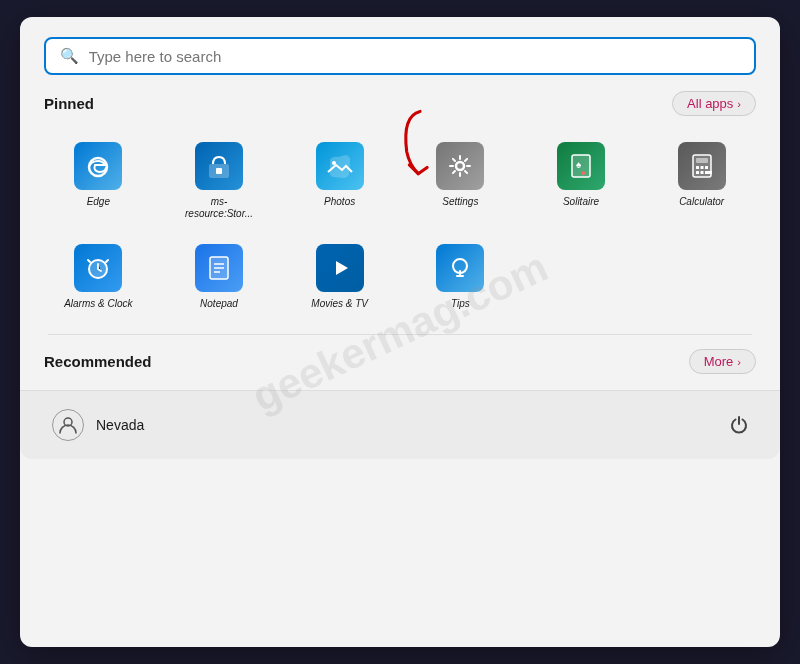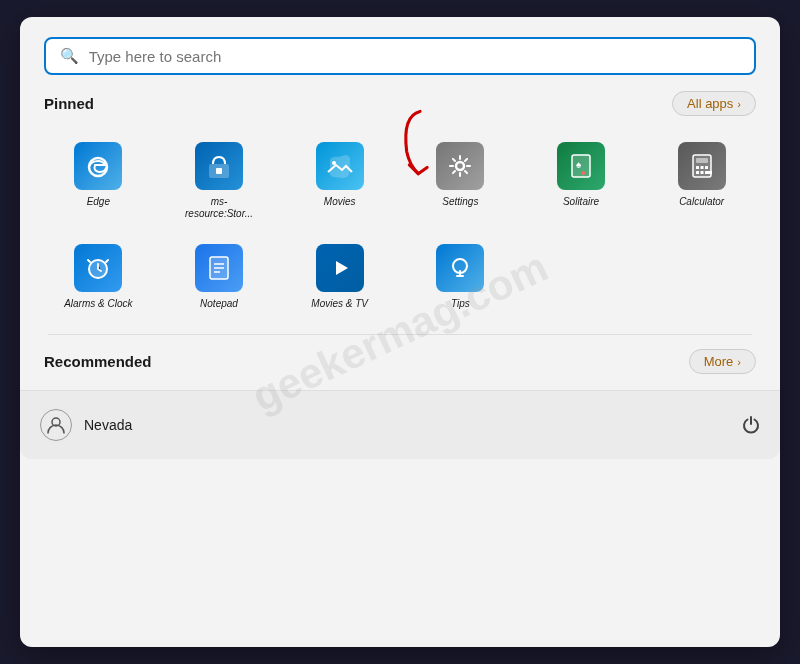--- a/index.html
+++ b/index.html
@@ -68,21 +68,21 @@
       font-weight: 700;
       color: #1a1a1a;
     }
 
     .all-apps-btn, .more-btn {
       border: 1px solid #ccc;
       background: #ebebeb;
       border-radius: 16px;
       padding: 4px 14px;
       font-size: 13px;
-      color: #a16207;
+      color: #be185d;
       cursor: pointer;
       display: flex;
       align-items: center;
       gap: 4px;
       font-family: 'Segoe UI', Arial, sans-serif;
     }
 
     .chevron {
       font-size: 11px;
     }
@@ -151,21 +151,21 @@
     }
 
     .arrow-svg {
       width: 60px;
       height: 80px;
     }
 
     
     .footer {
       border-top: 1px solid #ddd;
-      padding: 14px 12px;
+      padding: 14px 24px;
       display: flex;
       align-items: center;
       justify-content: space-between;
       background: #ebebeb;
       border-radius: 0 0 12px 12px;
     }
 
     .user-section {
       display: flex;
       align-items: center;
@@ -261,21 +261,21 @@
         <span class="app-label">ms-resource:Stor...</span>
       </div>
       <div class="app-item">
         <div class="app-icon" style="background: linear-gradient(135deg, rgb(0, 149, 217), rgb(76, 194, 241));">
           <svg width="28" height="28" viewBox="0 0 28 28">
             <path d="M4 8 Q6 4 12 5 L20 3 Q25 4 24 10 L23 22 Q22 26 17 26 L7 25 Q3 24 4 18Z" fill="rgba(255,255,255,0.2)"></path>
             <path d="M2 20 L10 13 L16 18 L20 14 L26 20" fill="none" stroke="white" stroke-width="2"></path>
             <circle cx="8" cy="11" r="2" fill="white"></circle>
           </svg>
         </div>
-        <span class="app-label">Movies</span>
+        <span class="app-label">Photos</span>
       </div>
       <div class="app-item">
         <div class="app-icon" style="background: linear-gradient(135deg, rgb(118, 118, 118), rgb(160, 160, 160));">
           <svg width="28" height="28" viewBox="0 0 28 28">
             <circle cx="14" cy="14" r="4" fill="none" stroke="white" stroke-width="2.5"></circle>
             <path d="M14 4v3M14 21v3M4 14h3M21 14h3M6.9 6.9l2.1 2.1M19 19l2.1 2.1M6.9 21.1l2.1-2.1M19 9l2.1-2.1" stroke="white" stroke-width="2" stroke-linecap="round"></path>
           </svg>
         </div>
         <span class="app-label">Settings</span>
       </div>

